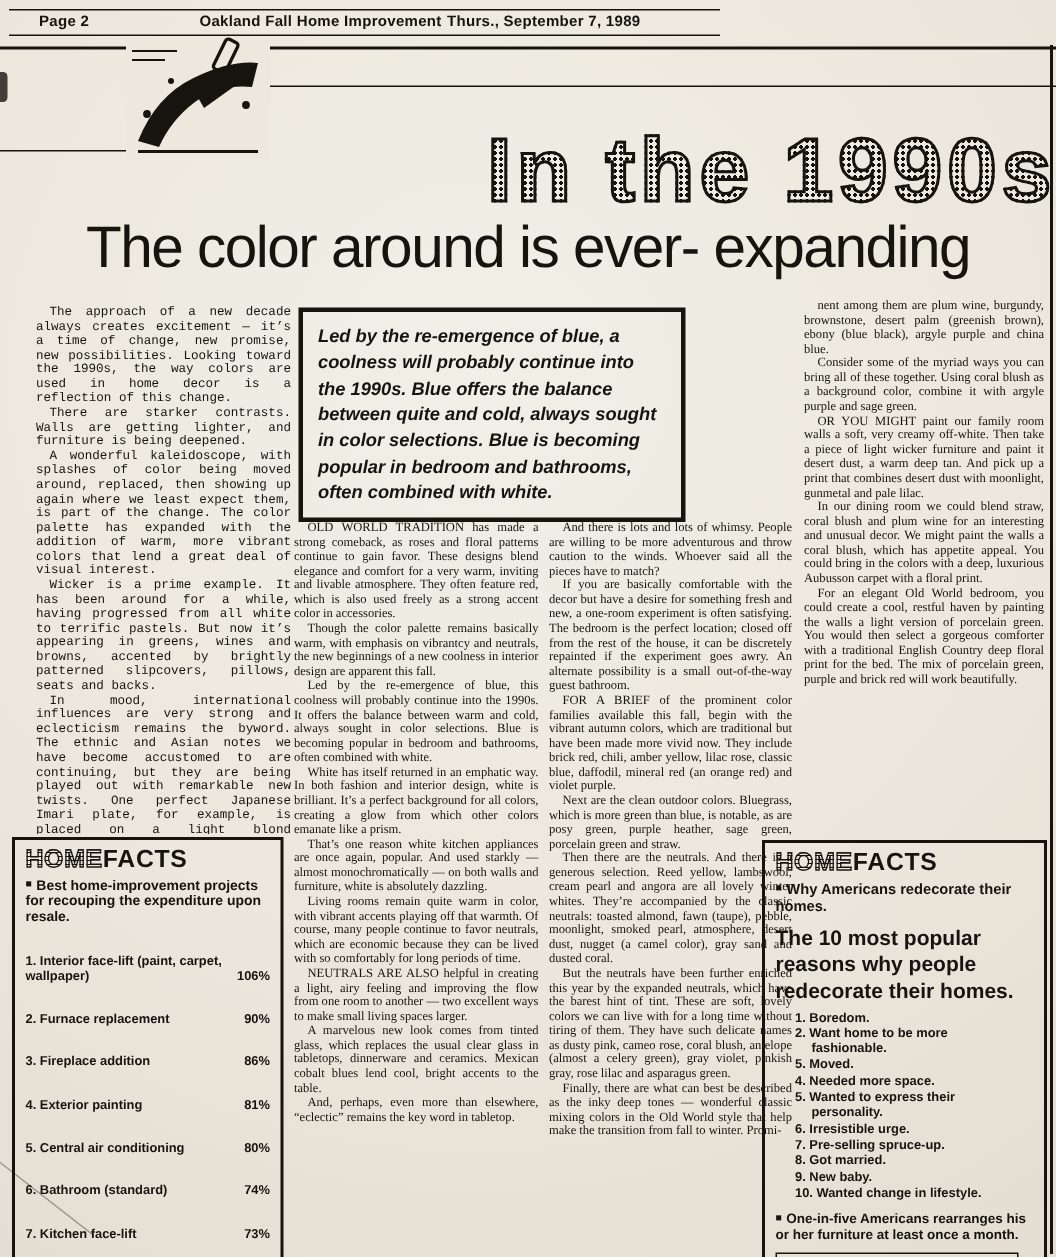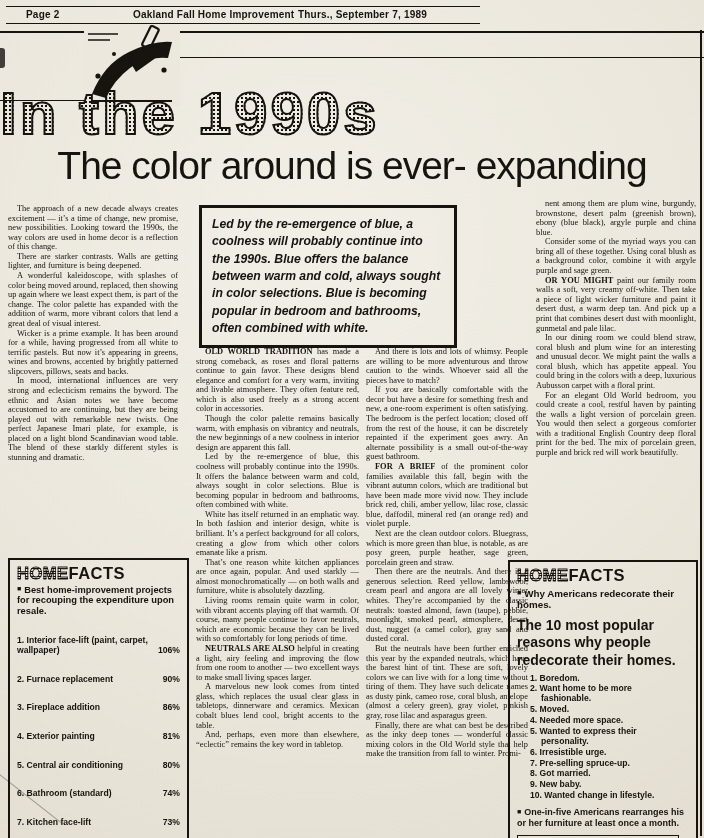--- a/index.html
+++ b/index.html
@@ -22,38 +22,38 @@
   
   .mast-line { position:absolute; background:var(--ink,#17130f); }
   .ml-1 { top:31px; left:0; width:704px; height:2px; }
   .ml-2 { top:57px; left:178px; width:526px; height:1px; }
   .ml-3 { top:100px; left:0; width:86px; height:1px; }
   .mast-art { position:absolute; top:24px; left:84px; width:96px; height:82px; background:var(--paper,#ece8de); }
   .mast-art svg { width:96px; height:82px; display:block; }
   .edge-rule { position:absolute; right:2px; top:30px; width:2px; height:806px; background:var(--ink,#17130f); }
   
   .kicker {
-    position:absolute; top:84px; left:0; width:704px; text-align:left;
+    position:absolute; top:84px; left:0; width:704px; text-align:right;
     font-family:"Liberation Sans",sans-serif; font-weight:bold; font-size:60px; line-height:1; letter-spacing:3px;
     color:transparent; -webkit-text-stroke:2px var(--ink,#17130f);
     background-image:radial-gradient(var(--ink,#17130f) 1.1px, transparent 1.25px);
     background-size:4px 4px;
     -webkit-background-clip:text; background-clip:text;
   }
   .main-headline {
     position:absolute; top:146px; left:0; width:704px; text-align:center; white-space:nowrap;
     font-family:"Liberation Sans",sans-serif; font-weight:500; font-size:39px; line-height:1; letter-spacing:-1px;
     color:var(--ink,#17130f);
   }
   
   .col { position:absolute; font-size:8.4px; line-height:1.14; text-align:justify; overflow:hidden;
          hyphens:auto; -webkit-hyphens:auto; }
   .col p { text-indent:9px; margin:0; }
-  .col p b { font-weight:bold; }
-  .col1 { left:8px;   top:204px; width:170px; height:352px; }
+  .col p b { font-weight:normal; }
+  .col1 { left:24px;   top:204px; width:170px; height:352px;font-family:Liberation Mono, monospace; }
   .col2 { left:196px; top:347px; width:163px; height:478px; }
   .col3 { left:366px; top:347px; width:162px; height:492px; }
   .col4 { left:536px; top:199px; width:160px; height:362px; }
   
   .pull-quote { position:absolute; left:199px; top:205px; width:258px; border:3.5px solid var(--ink,#17130f); padding:8px 10px; }
   .pull-quote-text { font-family:"Liberation Sans",sans-serif; font-weight:bold; font-style:italic; font-size:12.2px; line-height:1.42; text-indent:0; }
   
   .facts-wrap { position:absolute; font-family:"Liberation Sans",sans-serif; }
   .facts-left  { left:8px;   top:558px; width:181px; }
   .facts-right { left:508px; top:560px; width:190px; }
@@ -112,21 +112,21 @@
     </svg>
   </div>
   <div class="edge-rule"></div>
   <div class="artifact art-1"></div>
   <div class="artifact art-2"></div>
 
   <h2 class="kicker">In the 1990s</h2>
   <h1 class="main-headline">The color around is ever- expanding</h1>
 
   <aside class="pull-quote">
-    <p class="pull-quote-text">Led by the re-emergence of blue, a coolness will probably continue into the 1990s. Blue offers the balance between warm and cold, always sought in color selections. Blue is becoming popular in bedroom and bathrooms, often combined with white.</p>
+    <p class="pull-quote-text">Led by the re-emergence of blue, a coolness will probably continue into the 1990s. Blue offers the balance between quite and cold, always sought in color selections. Blue is becoming popular in bedroom and bathrooms, often combined with white.</p>
   </aside>
 
   <section class="col col1">
       <p>The approach of a new decade always creates excitement — it’s a time of change, new promise, new possibilities. Looking toward the 1990s, the way colors are used in home decor is a reflection of this change.</p>
       <p>There are starker contrasts. Walls are getting lighter, and furniture is being deepened.</p>
       <p>A wonderful kaleidoscope, with splashes of color being moved around, replaced, then showing up again where we least expect them, is part of the change. The color palette has expanded with the addition of warm, more vibrant colors that lend a great deal of visual interest.</p>
       <p>Wicker is a prime example. It has been around for a while, having progressed from all white to terrific pastels. But now it’s appearing in greens, wines and browns, accented by brightly patterned slipcovers, pillows, seats and backs.</p>
       <p>In mood, international influences are very strong and eclecticism remains the byword. The ethnic and Asian notes we have become accustomed to are continuing, but they are being played out with remarkable new twists. One perfect Japanese Imari plate, for example, is placed on a light blond Scandinavian wood table. The blend of these starkly different styles is stunning and dramatic.</p>
     </section>
   <section class="col col2">

